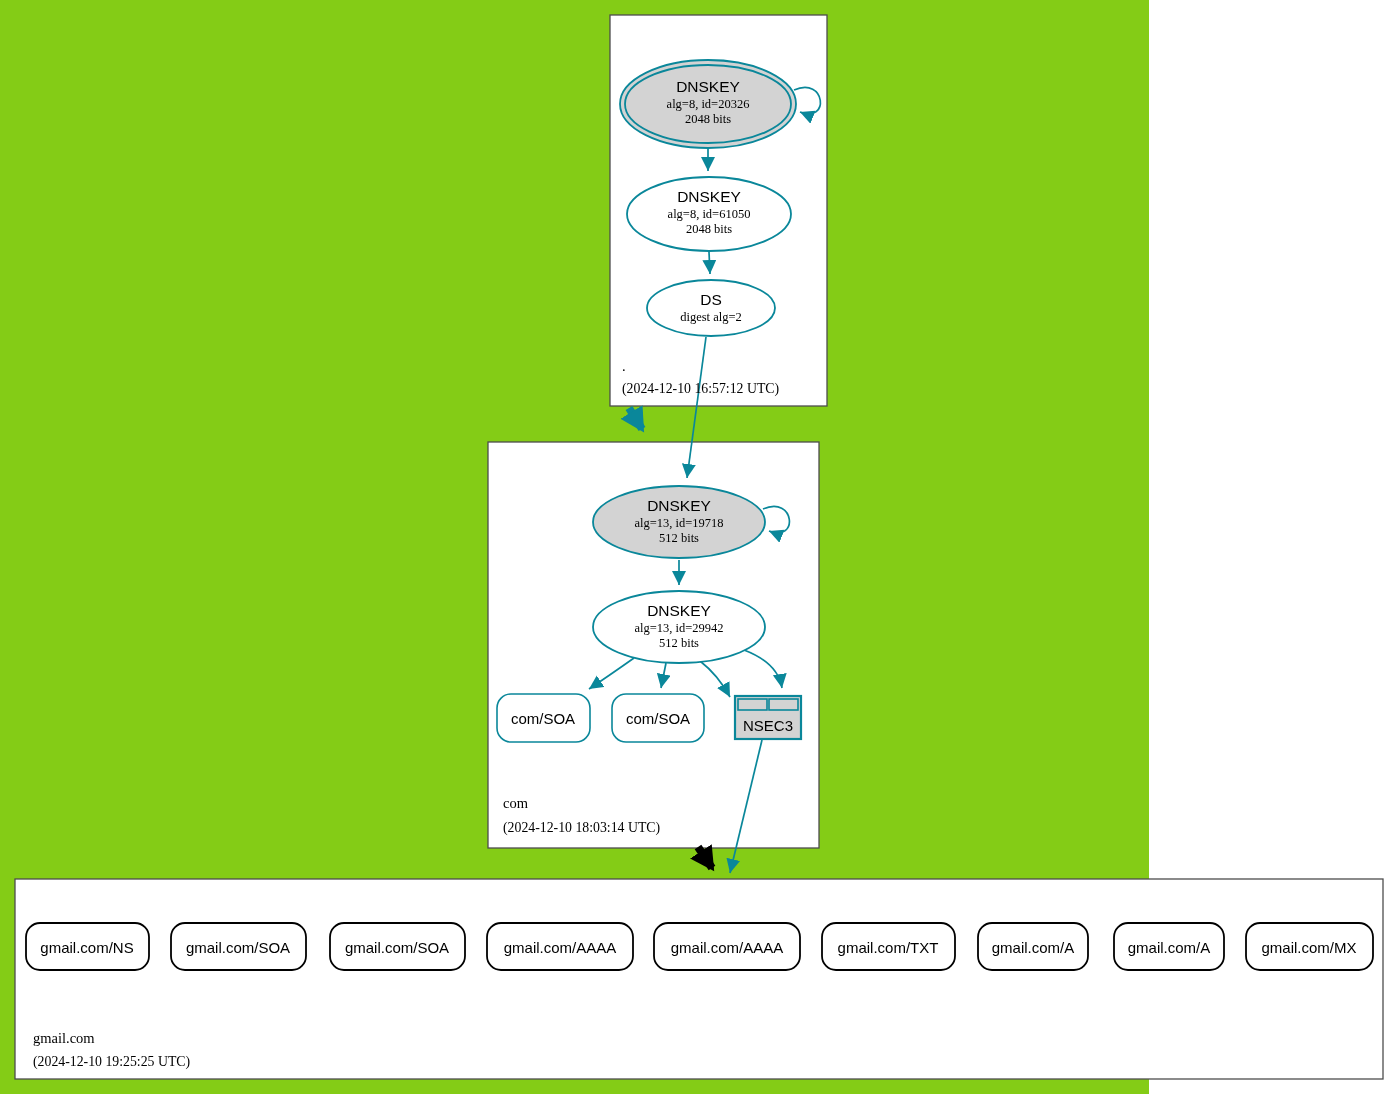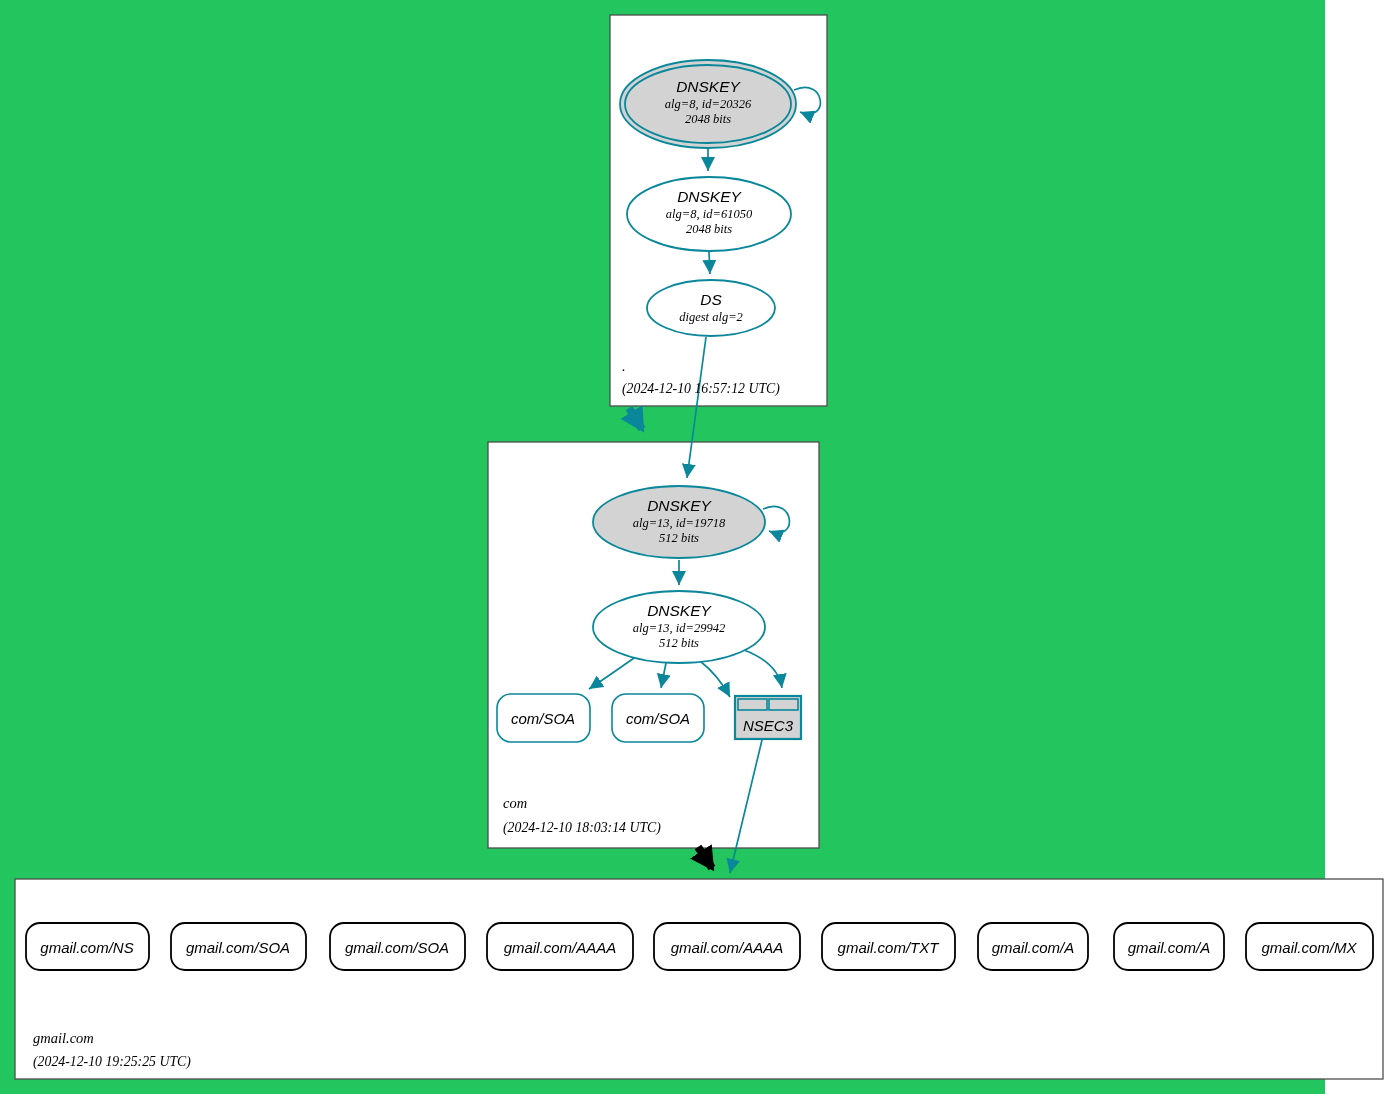--- a/index.html
+++ b/index.html
@@ -2,25 +2,24 @@
 <html><head>
 <meta charset="utf-8">
 <style>
   html, body {
     margin: 0;
     padding: 0;
     background: #ffffff;
   }
   .canvas {
     position: relative;
-    width: 1325px;
+    width: 1149px;
     height: 1094px;
-    background: #22c55e;
+    background: #84cc16;
     font-family: "Liberation Sans", sans-serif;
-    font-style: italic;
   }
   svg { display: block; }
 
   .zonebox {
     fill: #ffffff;
     stroke: #4d4d4d;
     stroke-width: 1.3;
   }
   .zname {
     font-family: "Liberation Serif", serif;

